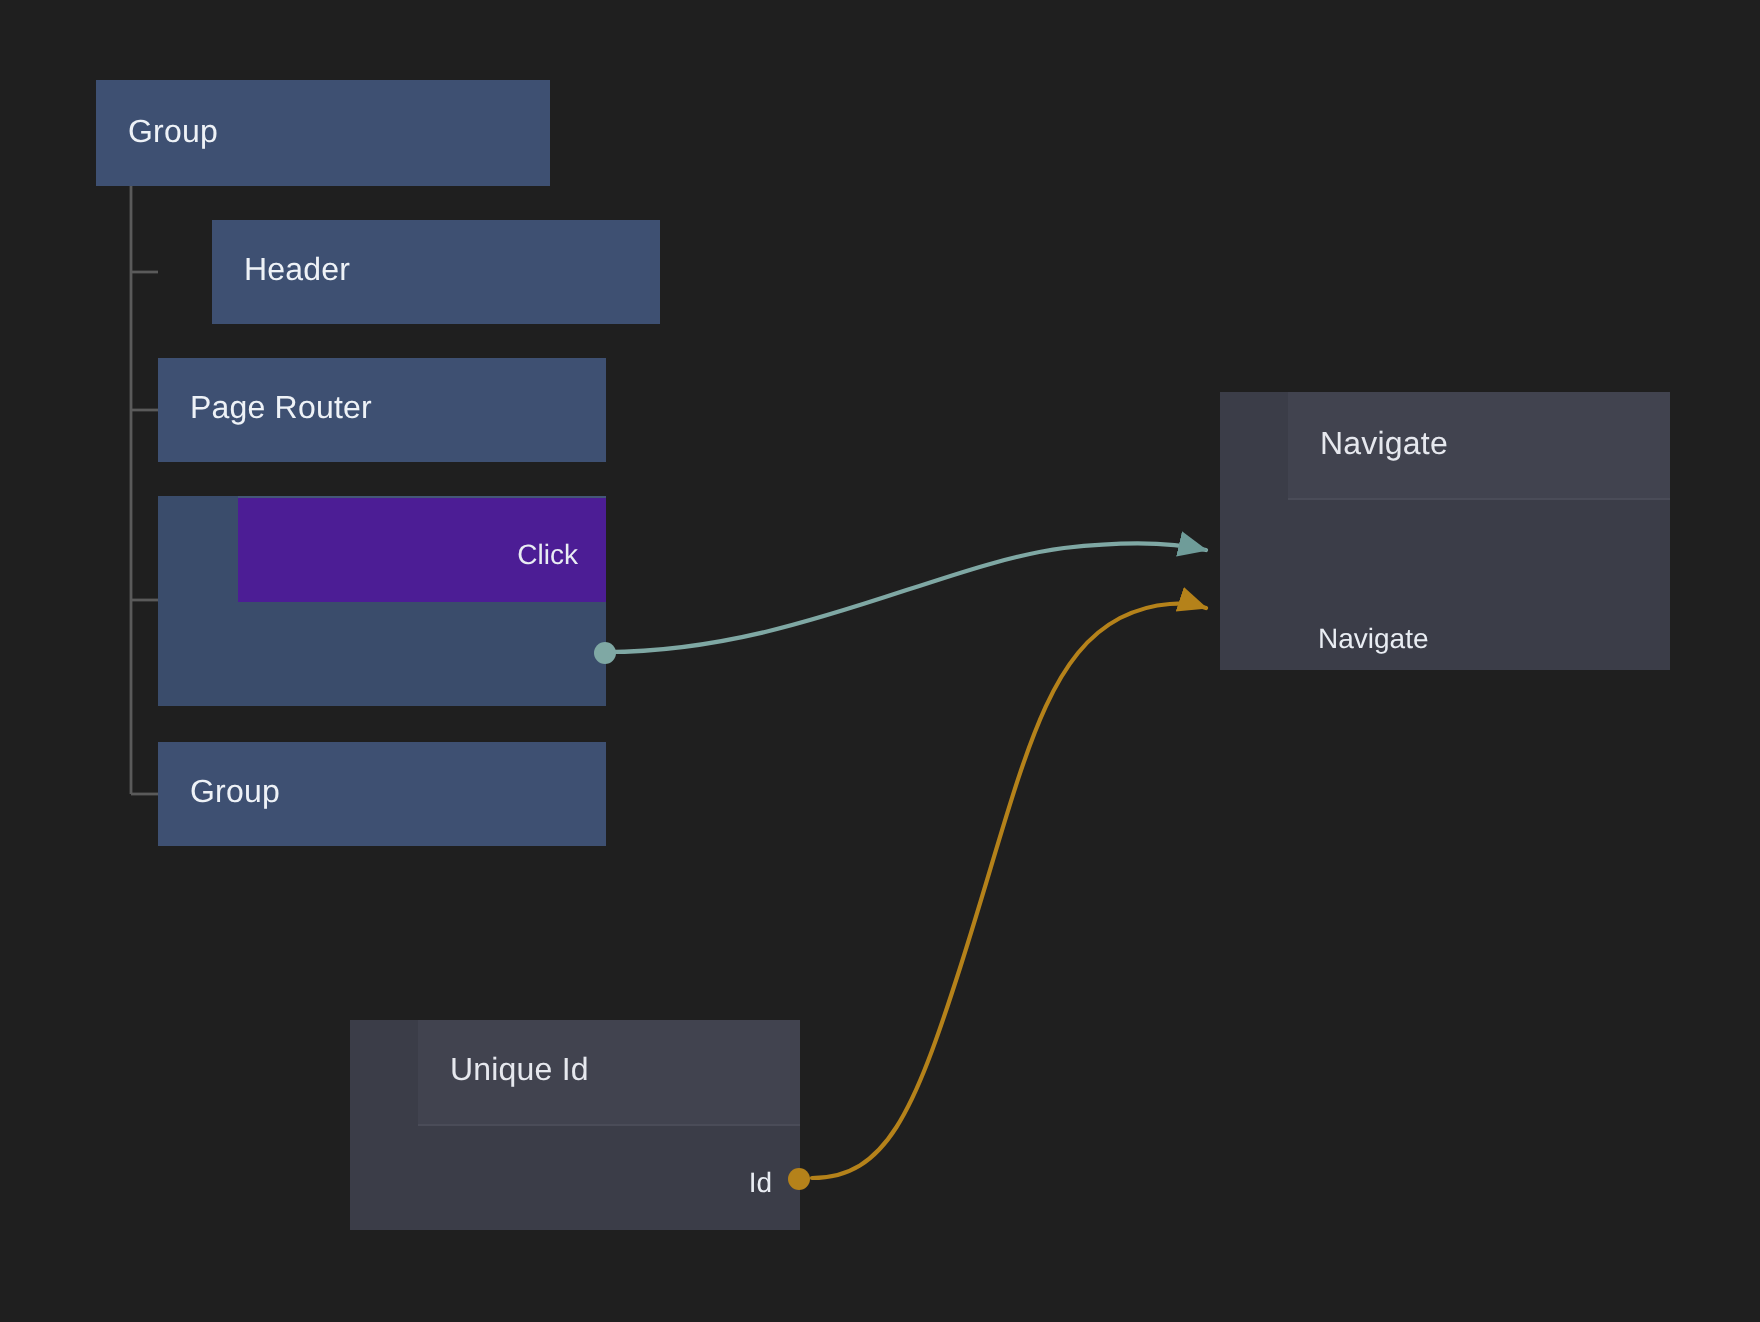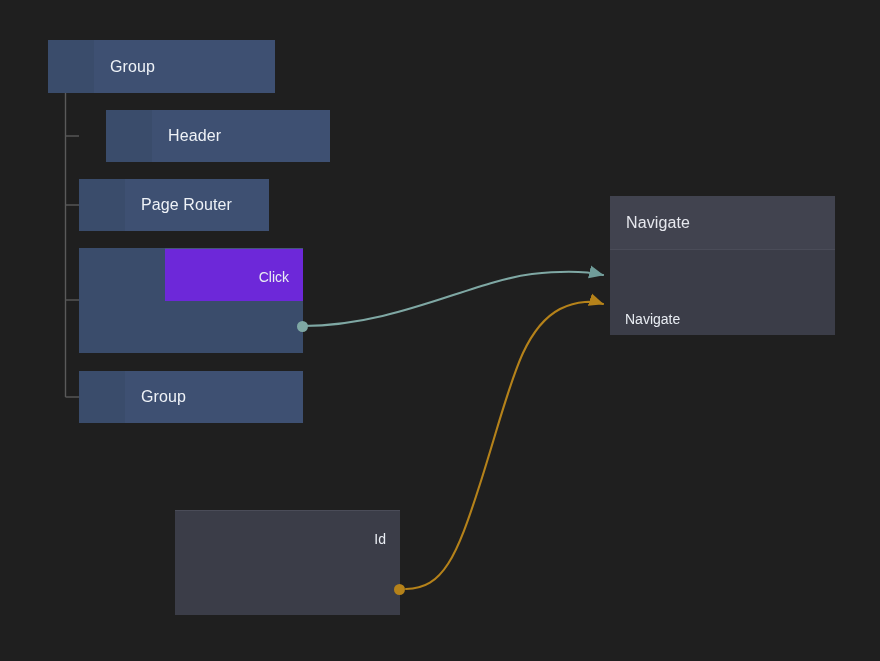--- a/index.html
+++ b/index.html
@@ -43,26 +43,26 @@
     color: #e8ecf2;
     letter-spacing: .1px;
     white-space: nowrap;
   }
   .node-body {
     box-sizing: border-box;
     position: relative;
   }
 
   
-  .node.blue { background: #3a4c6b; padding-left: 46px; }
+  .node.blue { background: #3a4c6b; }
   .node.blue .node-title { background: #3e5072; color: #eef2f7; }
-  .node.blue .node-body { background: #6d28d9; border-top: 1px solid #445777; margin-left: 40px; }
+  .node.blue .node-body { background: #4c1d95; border-top: 1px solid #445777; margin-left: 40px; }
 
   
-  .node.slate { background: #3b3d48; }
+  .node.slate { background: #3b3d48; padding-left: 34px; }
   .node.slate .node-title { background: #41434f; color: #e6e8ee; }
   .node.slate .node-body { background: #3b3d48; border-top: 1px solid #4a4c58; }
 
   
   .port-row {
     position: absolute;
     display: flex;
     align-items: center;
     height: 20px;
     font-size: 14px;
@@ -120,21 +120,21 @@
   </svg>
 
   <div class="node blue" style="left:48px; top:40px; width:227px; height:53px;">
     <div class="node-title" style="height:53px;">Group</div>
   </div>
 
   <div class="node blue" style="left:79px; top:110px; width:224px; height:52px;margin-left:27px;">
     <div class="node-title" style="height:52px;">Header</div>
   </div>
 
-  <div class="node blue" style="left:79px; top:179px; width:190px; height:52px;">
+  <div class="node blue" style="left:79px; top:179px; width:224px; height:52px;">
     <div class="node-title" style="height:52px;">Page Router</div>
   </div>
 
   <div class="node blue" style="left:79px; top:248px; width:224px; height:105px;">
     <div class="node-body" style="height:53px;">
       <div class="port-row out" style="top:18px;">
         <span class="port-label">Click</span>
       </div>
     </div>
   </div>
@@ -148,20 +148,21 @@
     <div class="node-title" style="height:53px;">Navigate</div>
     <div class="node-body" style="height:86px;">
       <div class="port-row in" style="top:59px; left:15px;">
         <span class="port-label">Navigate</span>
       </div>
 
     </div>
   </div>
 
   <div class="node slate" style="left:175px; top:510px; width:225px; height:105px;">
+    <div class="node-title" style="height:52px;">Unique Id</div>
     <div class="node-body" style="height:53px;">
       <div class="port-row out" style="top:18px;">
         <span class="port-label">Id</span>
       </div>
     </div>
   </div>
   <span class="port-dot data" style="left:394px; top:584px;"></span>
 
 </div>
 

